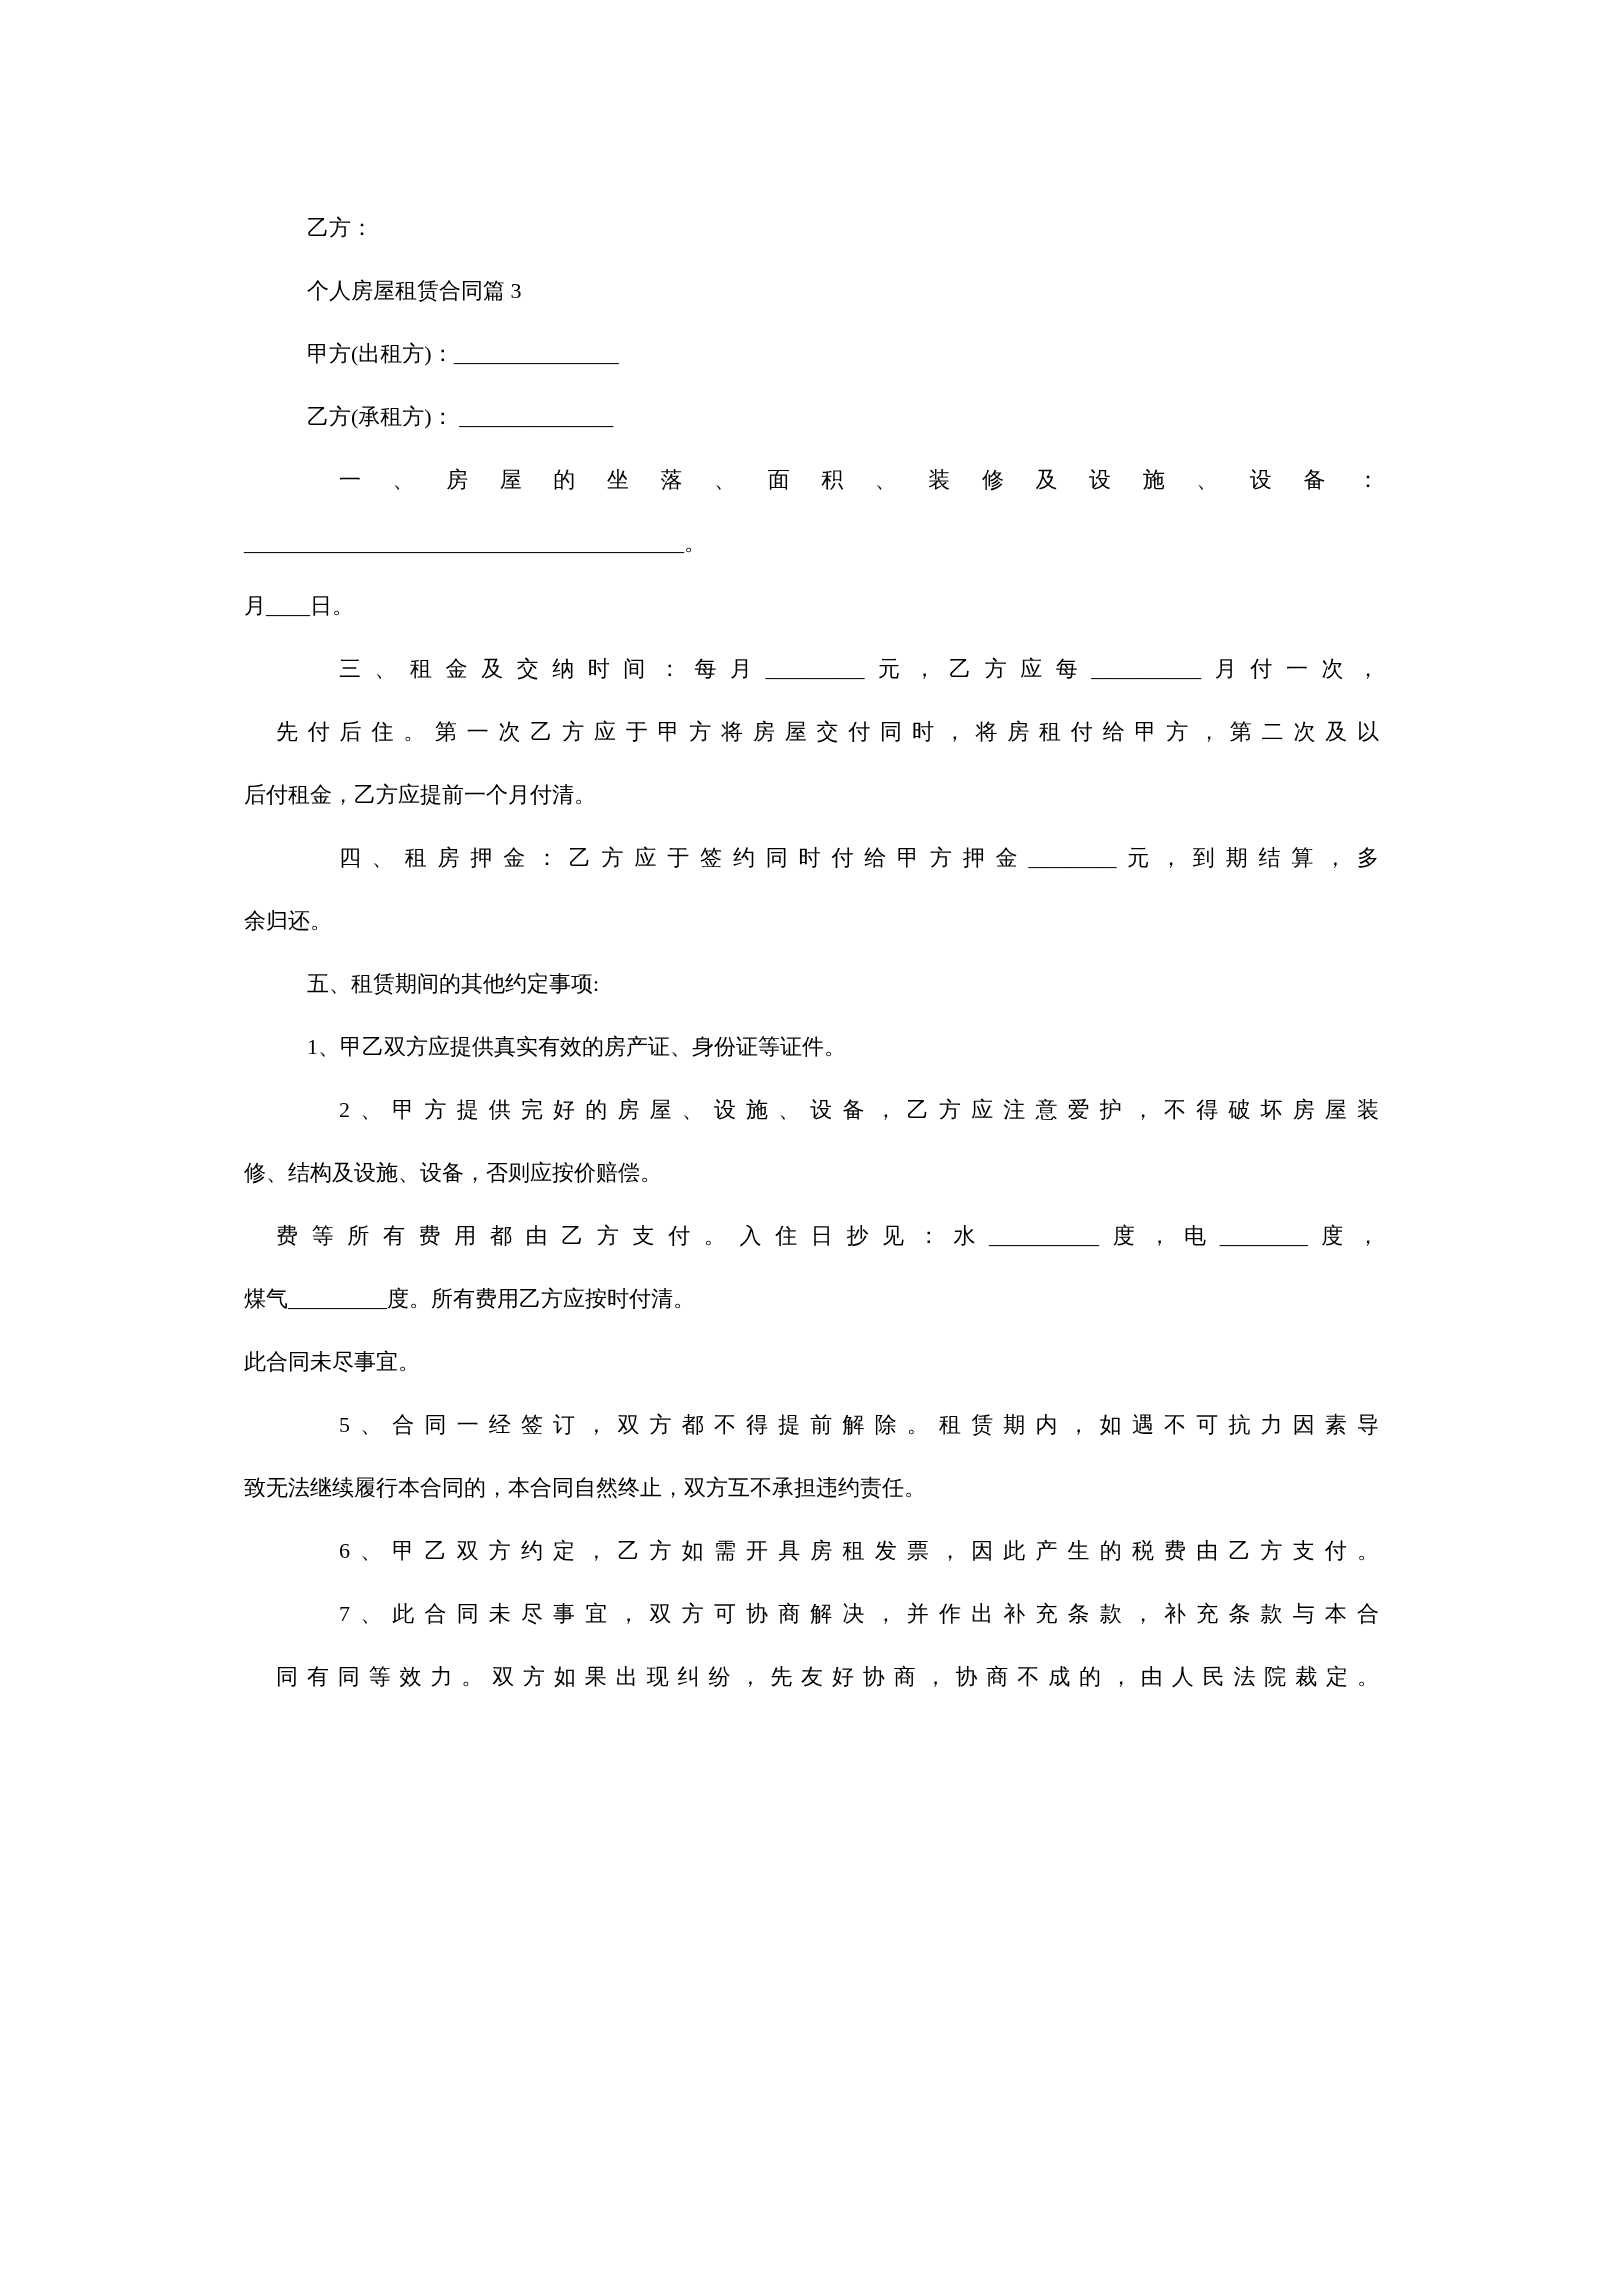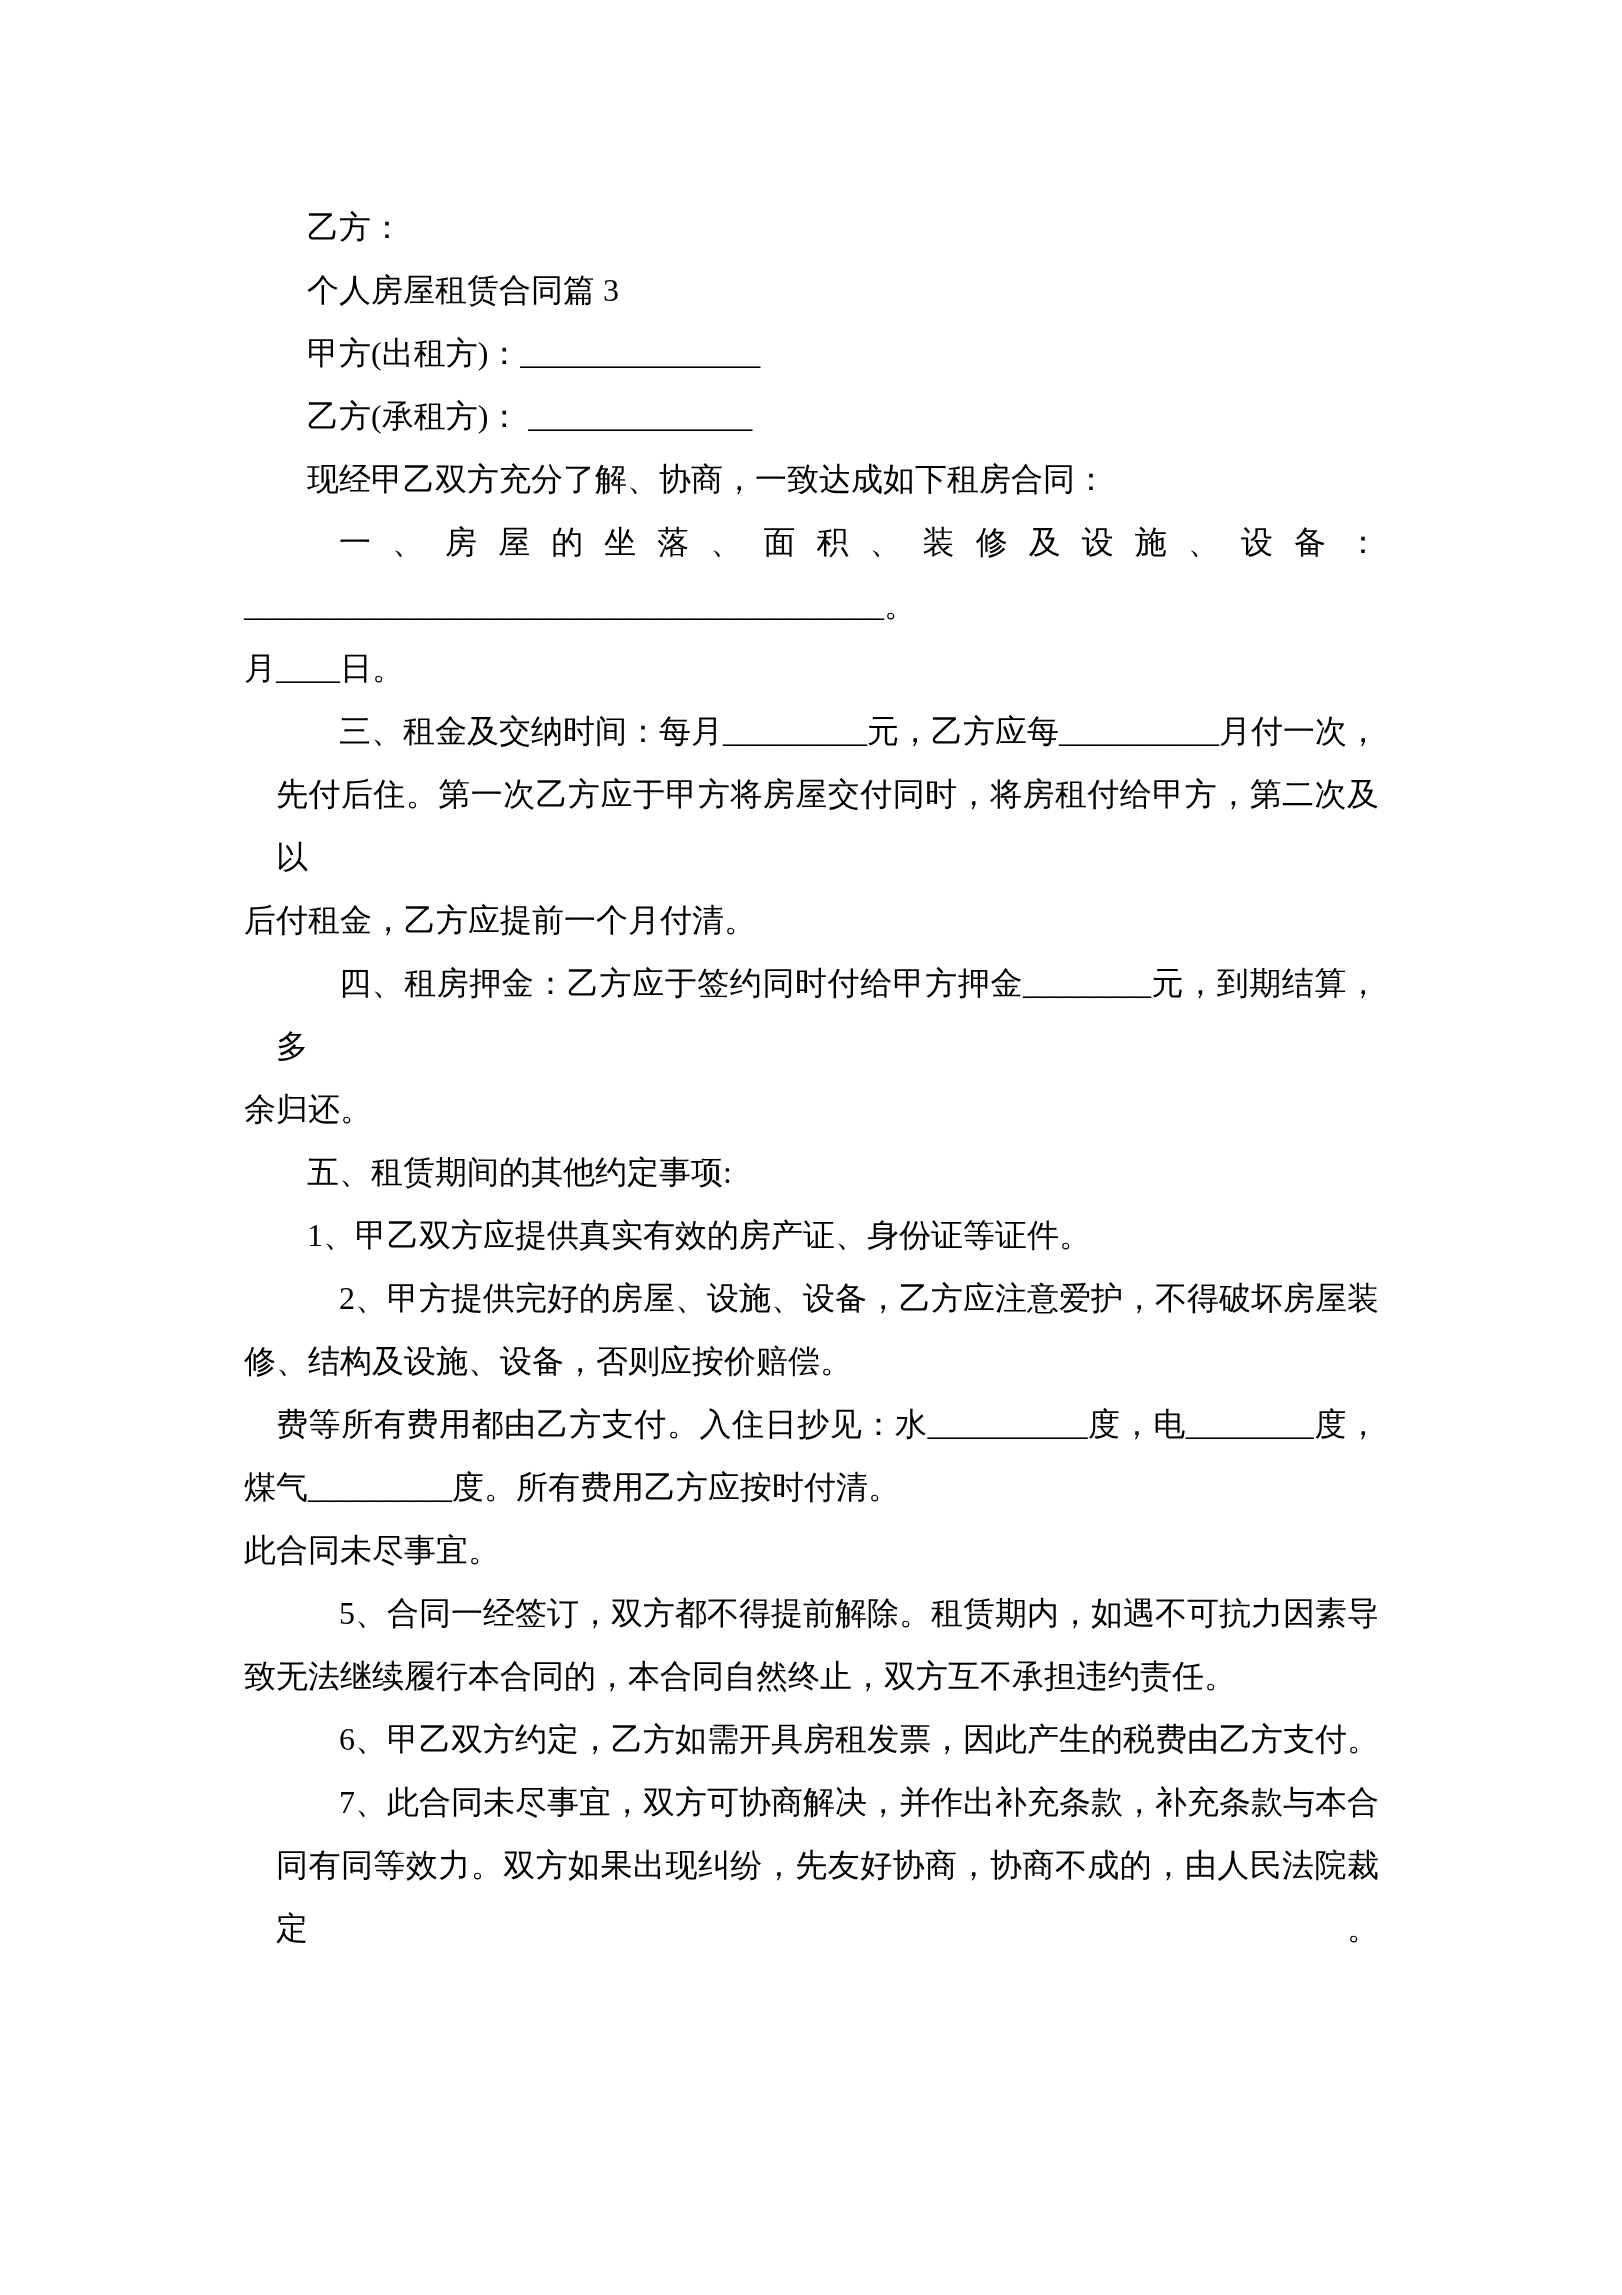--- a/index.html
+++ b/index.html
@@ -10,21 +10,21 @@
   }
   .page {
     position: relative;
     width: 1623px;
     height: 2295px;
     background: #ffffff;
     box-sizing: border-box;
     padding: 196px 244px 65px 244px;
     overflow: hidden;
     font-family: "Liberation Serif", "DejaVu Serif", serif;
-    font-size: 32px;
+    font-size: 22px;
     color: #000000;
   }
   .line {
     margin: 0;
     padding: 0;
     line-height: 63px;
     min-height: 63px;
     text-align: left;
     letter-spacing: 0;
   }
@@ -39,21 +39,20 @@
 </style>
 </head>
 <body>
 
 <div class="page">
   <div>
       <p class="line indent">乙方：</p>
       <p class="line indent">个人房屋租赁合同篇 3</p>
       <p class="line indent">甲方(出租方)：_______________</p>
       <p class="line indent">乙方(承租方)： ______________</p>
-      <p class="line indent">现经甲乙双方充分了解、协商，一致达成如下租房合同：</p>
       <p class="line indent fill">一、房屋的坐落、面积、装修及设施、设备：</p>
       <p class="line">________________________________________。</p>
       <p class="line">月____日。</p>
       <p class="line indent fill">三、租金及交纳时间：每月_________元，乙方应每__________月付一次，</p>
       <p class="line fill">先付后住。第一次乙方应于甲方将房屋交付同时，将房租付给甲方，第二次及以</p>
       <p class="line">后付租金，乙方应提前一个月付清。</p>
       <p class="line indent fill">四、租房押金：乙方应于签约同时付给甲方押金________元，到期结算，多</p>
       <p class="line">余归还。</p>
       <p class="line indent">五、租赁期间的其他约定事项:</p>
       <p class="line indent">1、甲乙双方应提供真实有效的房产证、身份证等证件。</p>

